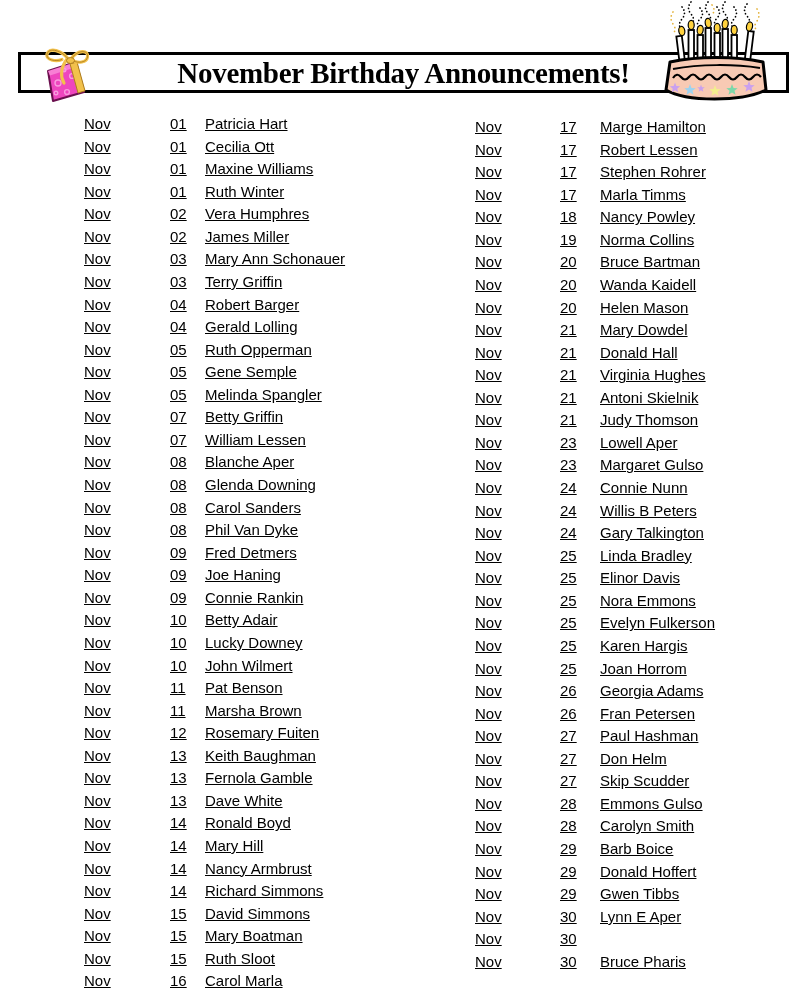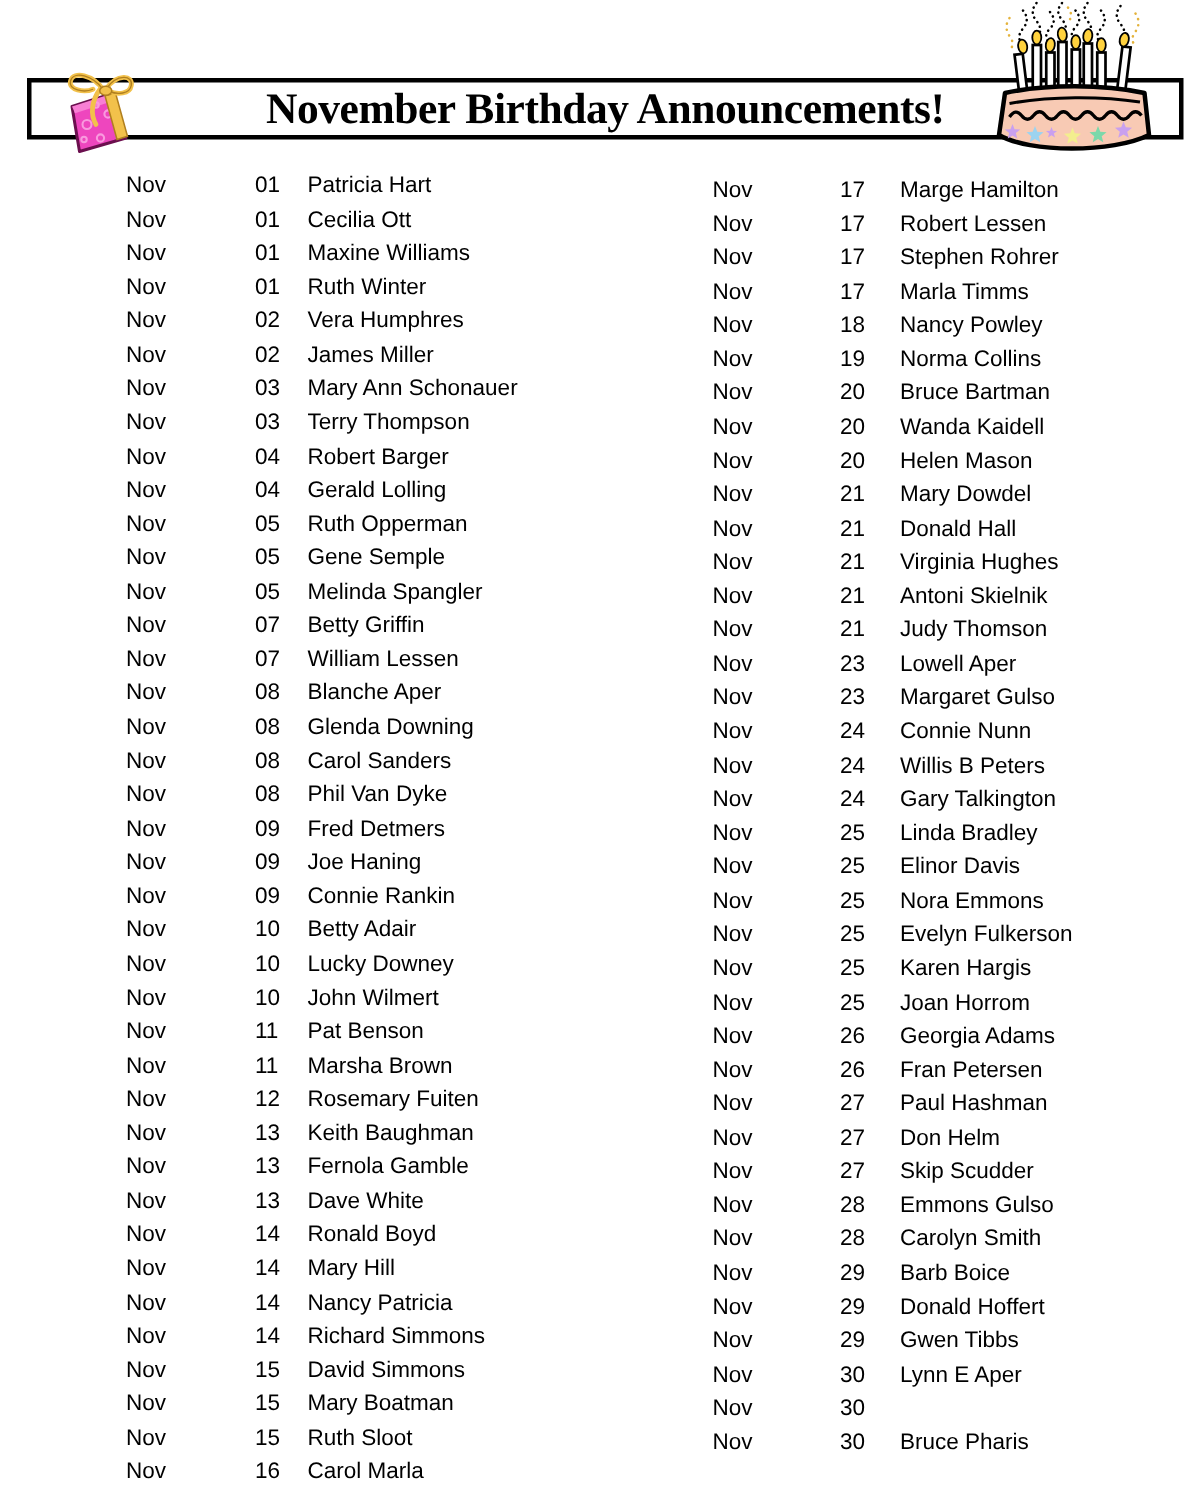--- a/index.html
+++ b/index.html
@@ -12,21 +12,21 @@
     box-sizing:border-box; border:3px solid #000; background:#fff;
     display:flex; align-items:flex-end; justify-content:center; z-index:1;
   }
   .title {
     margin:0; font-family:"Liberation Serif", serif; font-weight:bold;
     font-size:29px; letter-spacing:-0.3px; white-space:nowrap;
   }
   .decor { position:absolute; z-index:2; }
   .gift-wrap { left:36px; top:40px; width:66px; height:64px; }
   .cake-wrap { left:660px; top:0px; width:114px; height:106px; }
-  .col { position:absolute; }
+  .col { position:absolute;text-decoration:underline; }
   .col-left  { left:84px;  top:113px; width:350px; }
   .col-right { left:475px; top:116px; width:320px; }
   .row {
     display:grid; height:22.57px; line-height:22.57px;
     font-size:15px; white-space:nowrap;
   }
   .col-left  .row { grid-template-columns:86px 35px 1fr; }
   .col-right .row { grid-template-columns:85px 40px 1fr; }
 </style>
 </head>
@@ -153,21 +153,21 @@
 
   <div class="row">
     <span class="month">Nov</span>
     <span class="day">03</span>
     <span class="name">Mary Ann Schonauer</span>
   </div>
 
   <div class="row">
     <span class="month">Nov</span>
     <span class="day">03</span>
-    <span class="name">Terry Thompson</span>
+    <span class="name">Terry Griffin</span>
   </div>
 
   <div class="row">
     <span class="month">Nov</span>
     <span class="day">04</span>
     <span class="name">Robert Barger</span>
   </div>
 
   <div class="row">
     <span class="month">Nov</span>
@@ -309,21 +309,21 @@
 
   <div class="row">
     <span class="month">Nov</span>
     <span class="day">14</span>
     <span class="name">Mary Hill</span>
   </div>
 
   <div class="row">
     <span class="month">Nov</span>
     <span class="day">14</span>
-    <span class="name">Nancy Patricia</span>
+    <span class="name">Nancy Armbrust</span>
   </div>
 
   <div class="row">
     <span class="month">Nov</span>
     <span class="day">14</span>
     <span class="name">Richard Simmons</span>
   </div>
 
   <div class="row">
     <span class="month">Nov</span>

